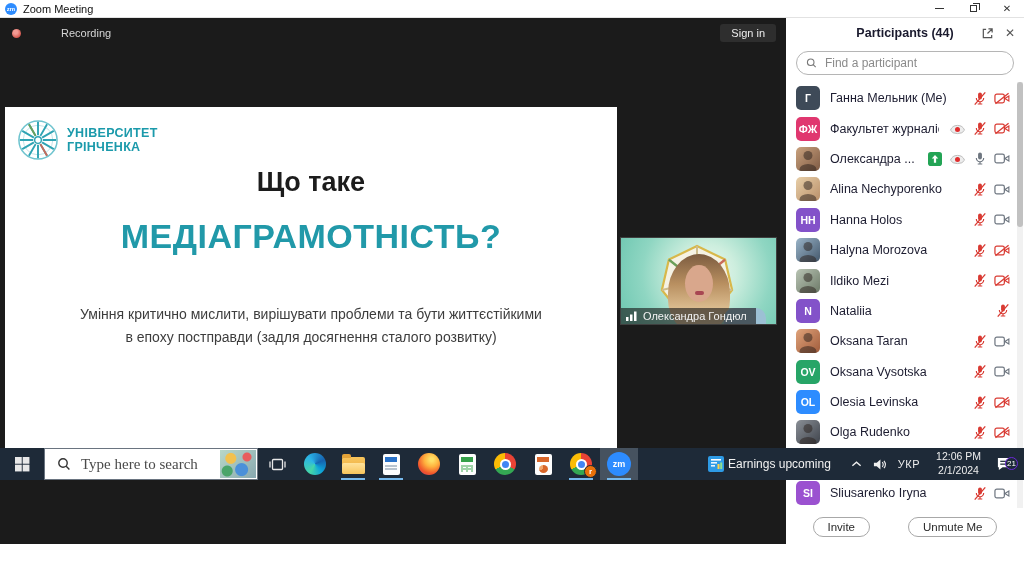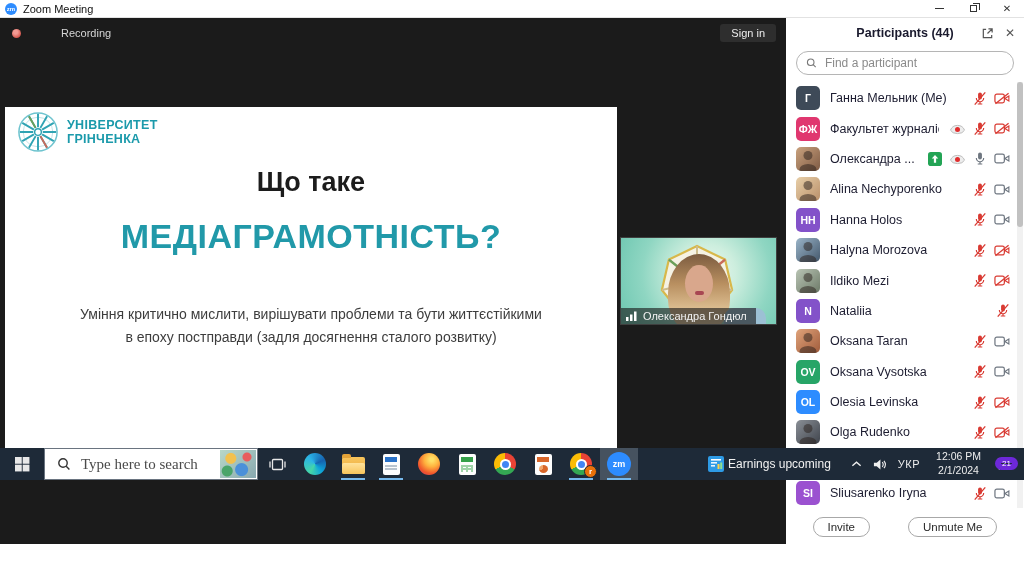--- a/index.html
+++ b/index.html
@@ -22,21 +22,21 @@
   .content{display:flex;height:526px;}
   .meeting{position:relative;width:786px;height:526px;background:#1b1b1b;overflow:hidden;}
 
   .recording{position:absolute;left:12px;top:9px;display:flex;align-items:center;gap:7px;}
   .rec-dot{width:9px;height:9px;border-radius:50%;background:radial-gradient(circle at 40% 35%,#f29a93 25%,#d25249 75%);}
   .rec-text{font-size:11px;color:#d6d6d6;padding-left:33px;}
   .signin{position:absolute;right:10px;top:6px;background:#2e2e2e;color:#ececec;font-size:11px;padding:3px 11px;border-radius:3px;border:none;}
 
   
   .slide{position:absolute;left:5px;top:89px;width:612px;height:346px;background:#ffffff;}
-  .slide-logo{position:absolute;left:12px;top:4px;display:flex;align-items:center;gap:8px;}
+  .slide-logo{position:absolute;left:12px;top:12px;display:flex;align-items:center;gap:8px;}
   .logo-text{color:#1b9aab;font-weight:bold;font-size:12.5px;line-height:1.15;letter-spacing:.3px;}
   .slide-h1{position:absolute;top:60px;left:0;width:100%;text-align:center;font-size:27px;font-weight:bold;color:#1c1c1c;}
   .slide-h2{position:absolute;top:110px;left:0;width:100%;text-align:center;font-size:34px;font-weight:bold;color:#2199a9;letter-spacing:.5px;}
   .slide-body{position:absolute;top:196px;left:0;width:100%;text-align:center;font-size:14px;color:#3d3d3d;line-height:1.65;}
 
   
   .vtile{position:absolute;left:620px;top:219px;width:157px;height:88px;overflow:hidden;border:1px solid #3f3f3f;
     background:radial-gradient(circle at 55% 42%,#eef9f3 0%,#cdeede 30%,#8fd6c2 65%,#6cc6b0 100%);}
   .vt-mandala{position:absolute;left:38px;top:6px;}
   .vt-hair{position:absolute;left:47px;top:16px;width:62px;height:78px;border-radius:50% 50% 42% 42%;
@@ -106,21 +106,21 @@
   .ic-badge{position:absolute;right:-5px;bottom:-3px;width:13px;height:13px;border-radius:50%;background:#e8710a;color:#fff;font-size:8px;font-weight:bold;display:flex;align-items:center;justify-content:center;border:1px solid #1e2a38;}
   .ic-zm{width:24px;height:24px;border-radius:50%;background:#2d8cff;color:#fff;font-size:9px;font-weight:bold;display:flex;align-items:center;justify-content:center;}
 
   .tb-tray{margin-left:auto;display:flex;align-items:center;padding-right:2px;}
   .tray-news{display:flex;align-items:center;gap:4px;padding:0 14px;}
   .news-label{font-size:12px;color:#f2f2f2;white-space:nowrap;}
   .tray-item{width:23px;display:flex;align-items:center;justify-content:center;color:#eee;}
   .tray-lang{font-size:11px;color:#eee;letter-spacing:.5px;padding:0 7px;}
   .tray-clock{text-align:center;font-size:10.5px;color:#eee;line-height:1.3;padding:0 9px;}
   .tray-action{position:relative;width:28px;display:flex;align-items:center;justify-content:center;}
-  .ac-badge{position:absolute;right:0;bottom:2px;min-width:13px;height:13px;border-radius:7px;background:#1e2a38;border:6px solid #6d28d9;color:#fff;font-size:8px;display:flex;align-items:center;justify-content:center;padding:0 1px;}
+  .ac-badge{position:absolute;right:0;bottom:2px;min-width:13px;height:13px;border-radius:7px;background:#1e2a38;border:1px solid #6d28d9;color:#fff;font-size:8px;display:flex;align-items:center;justify-content:center;padding:0 1px;}
   .show-desktop{width:4px;border-left:1px solid #3a4856;}
 </style>
 </head>
 <body>
 
 <div class="screen">
 
   <div class="titlebar">
     <span class="app-ico">zm</span>
     <span class="title-text">Zoom Meeting</span>

